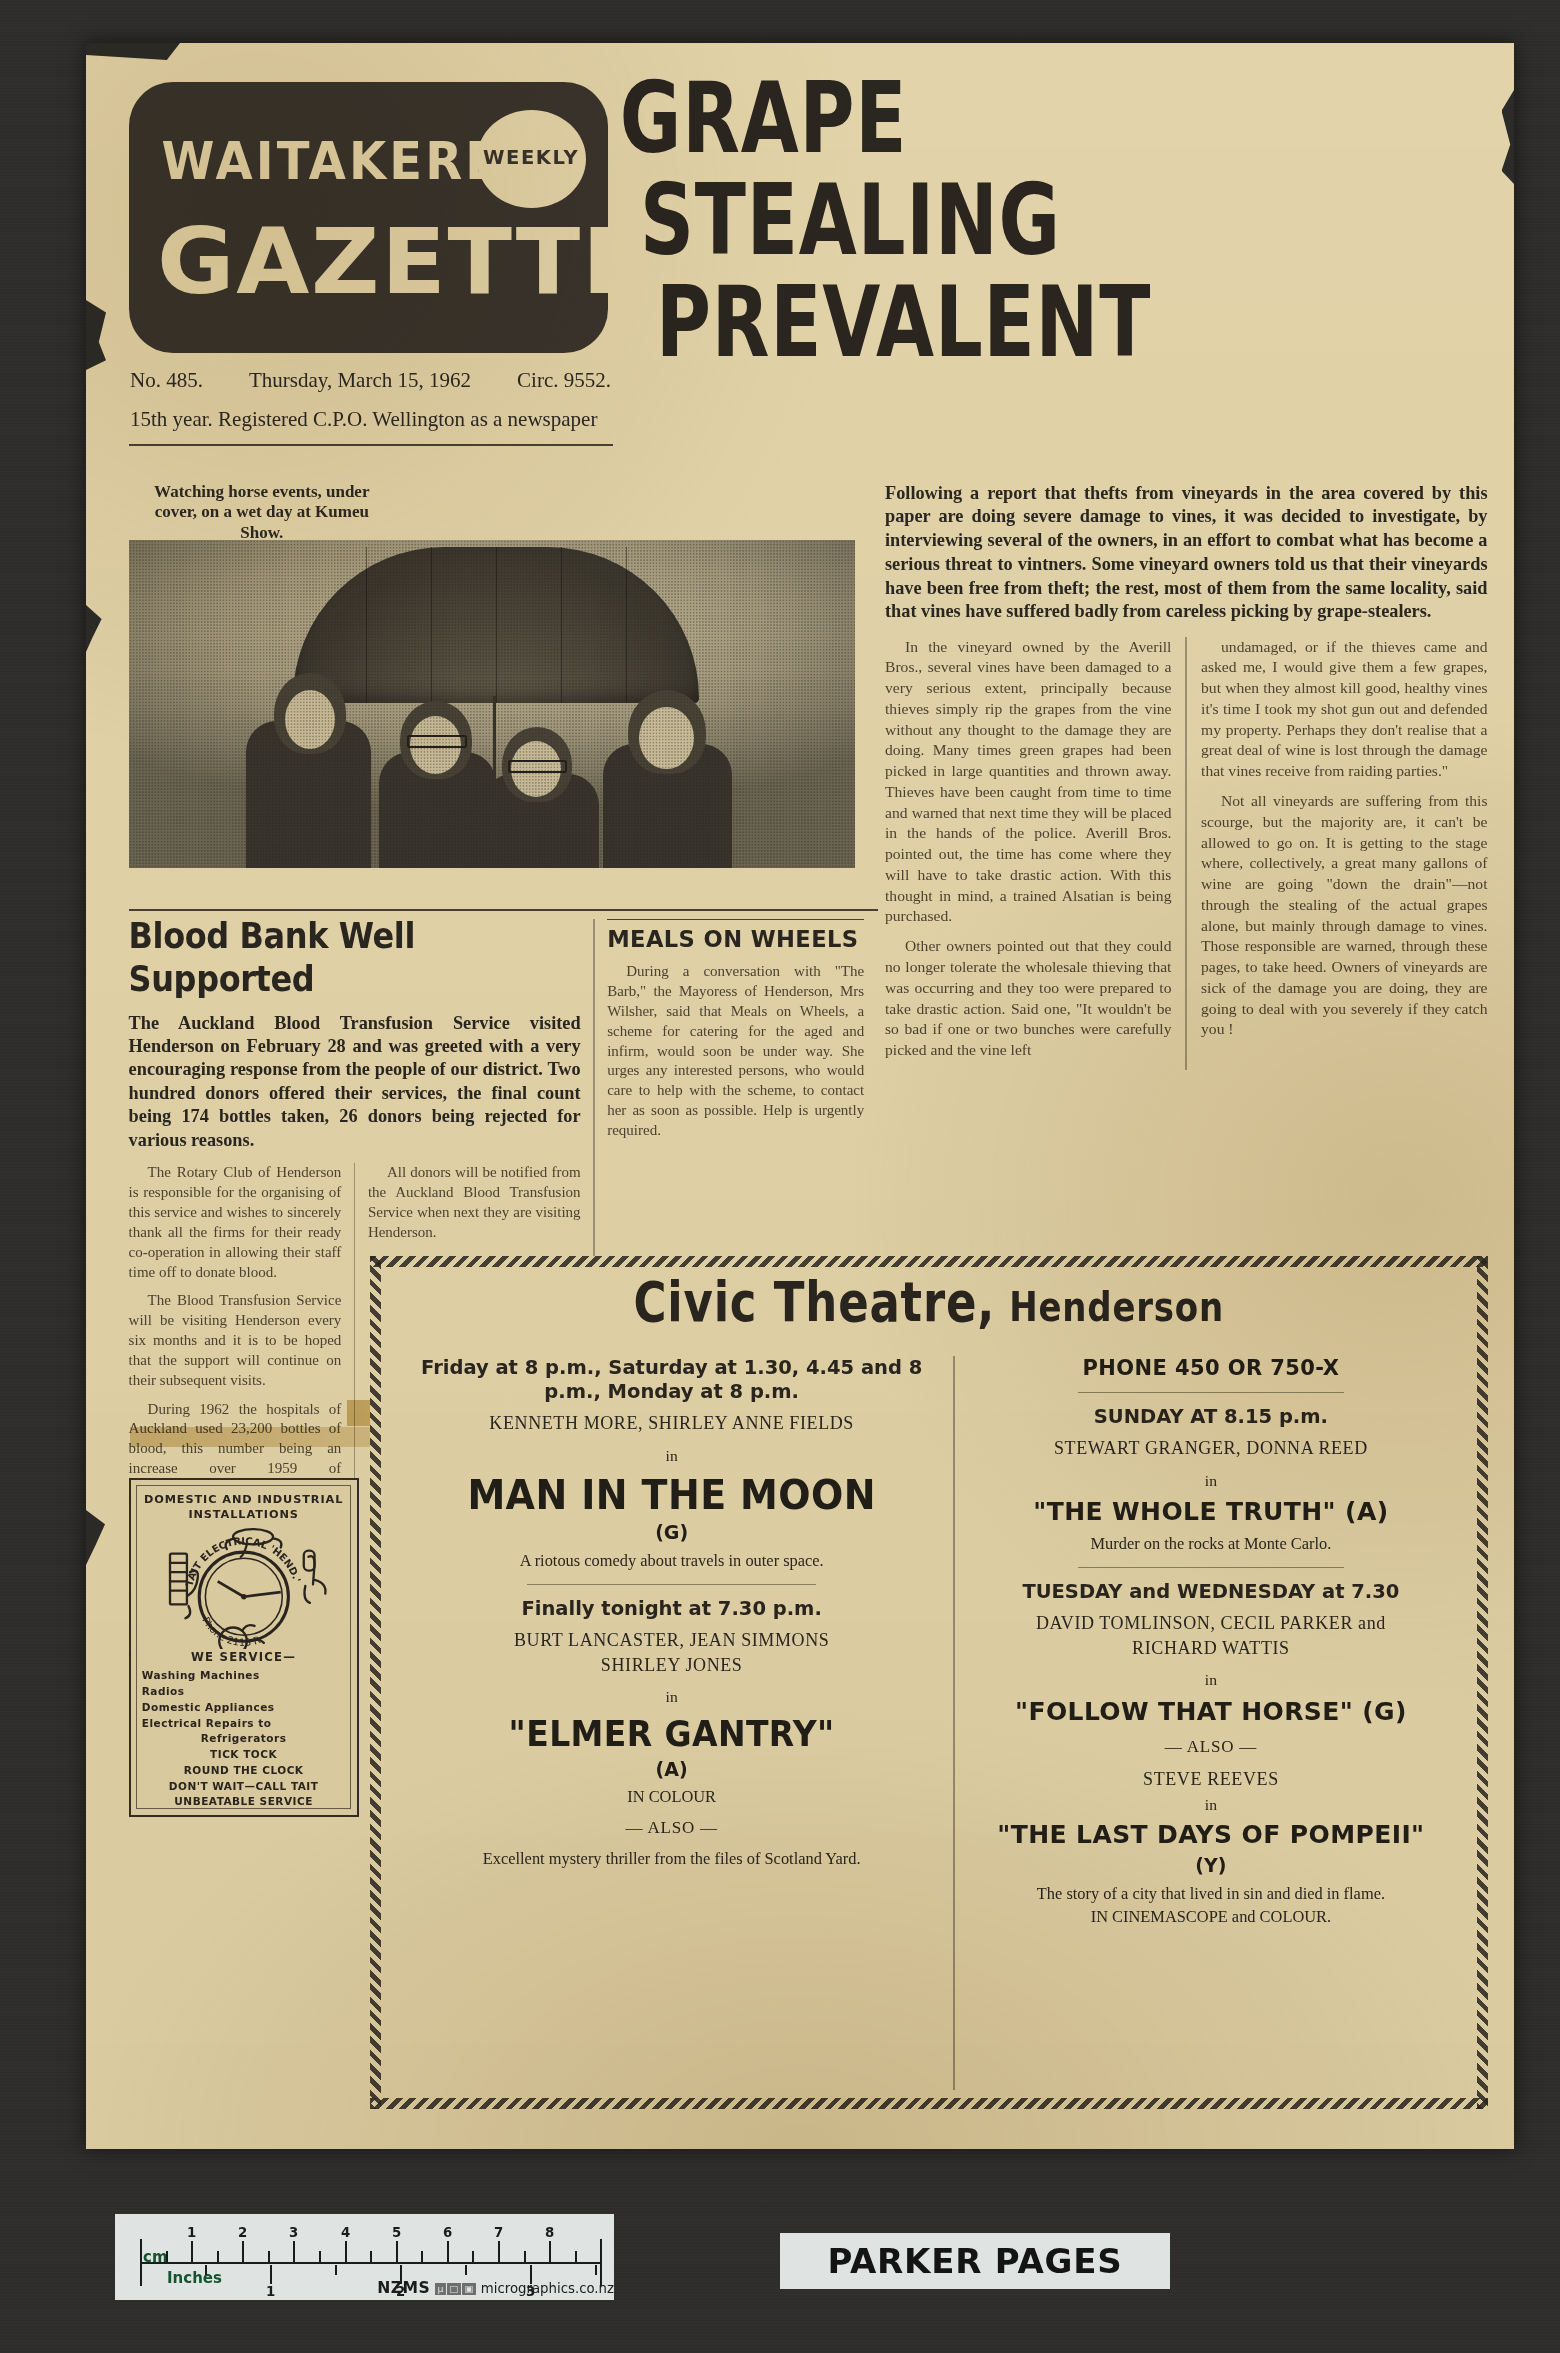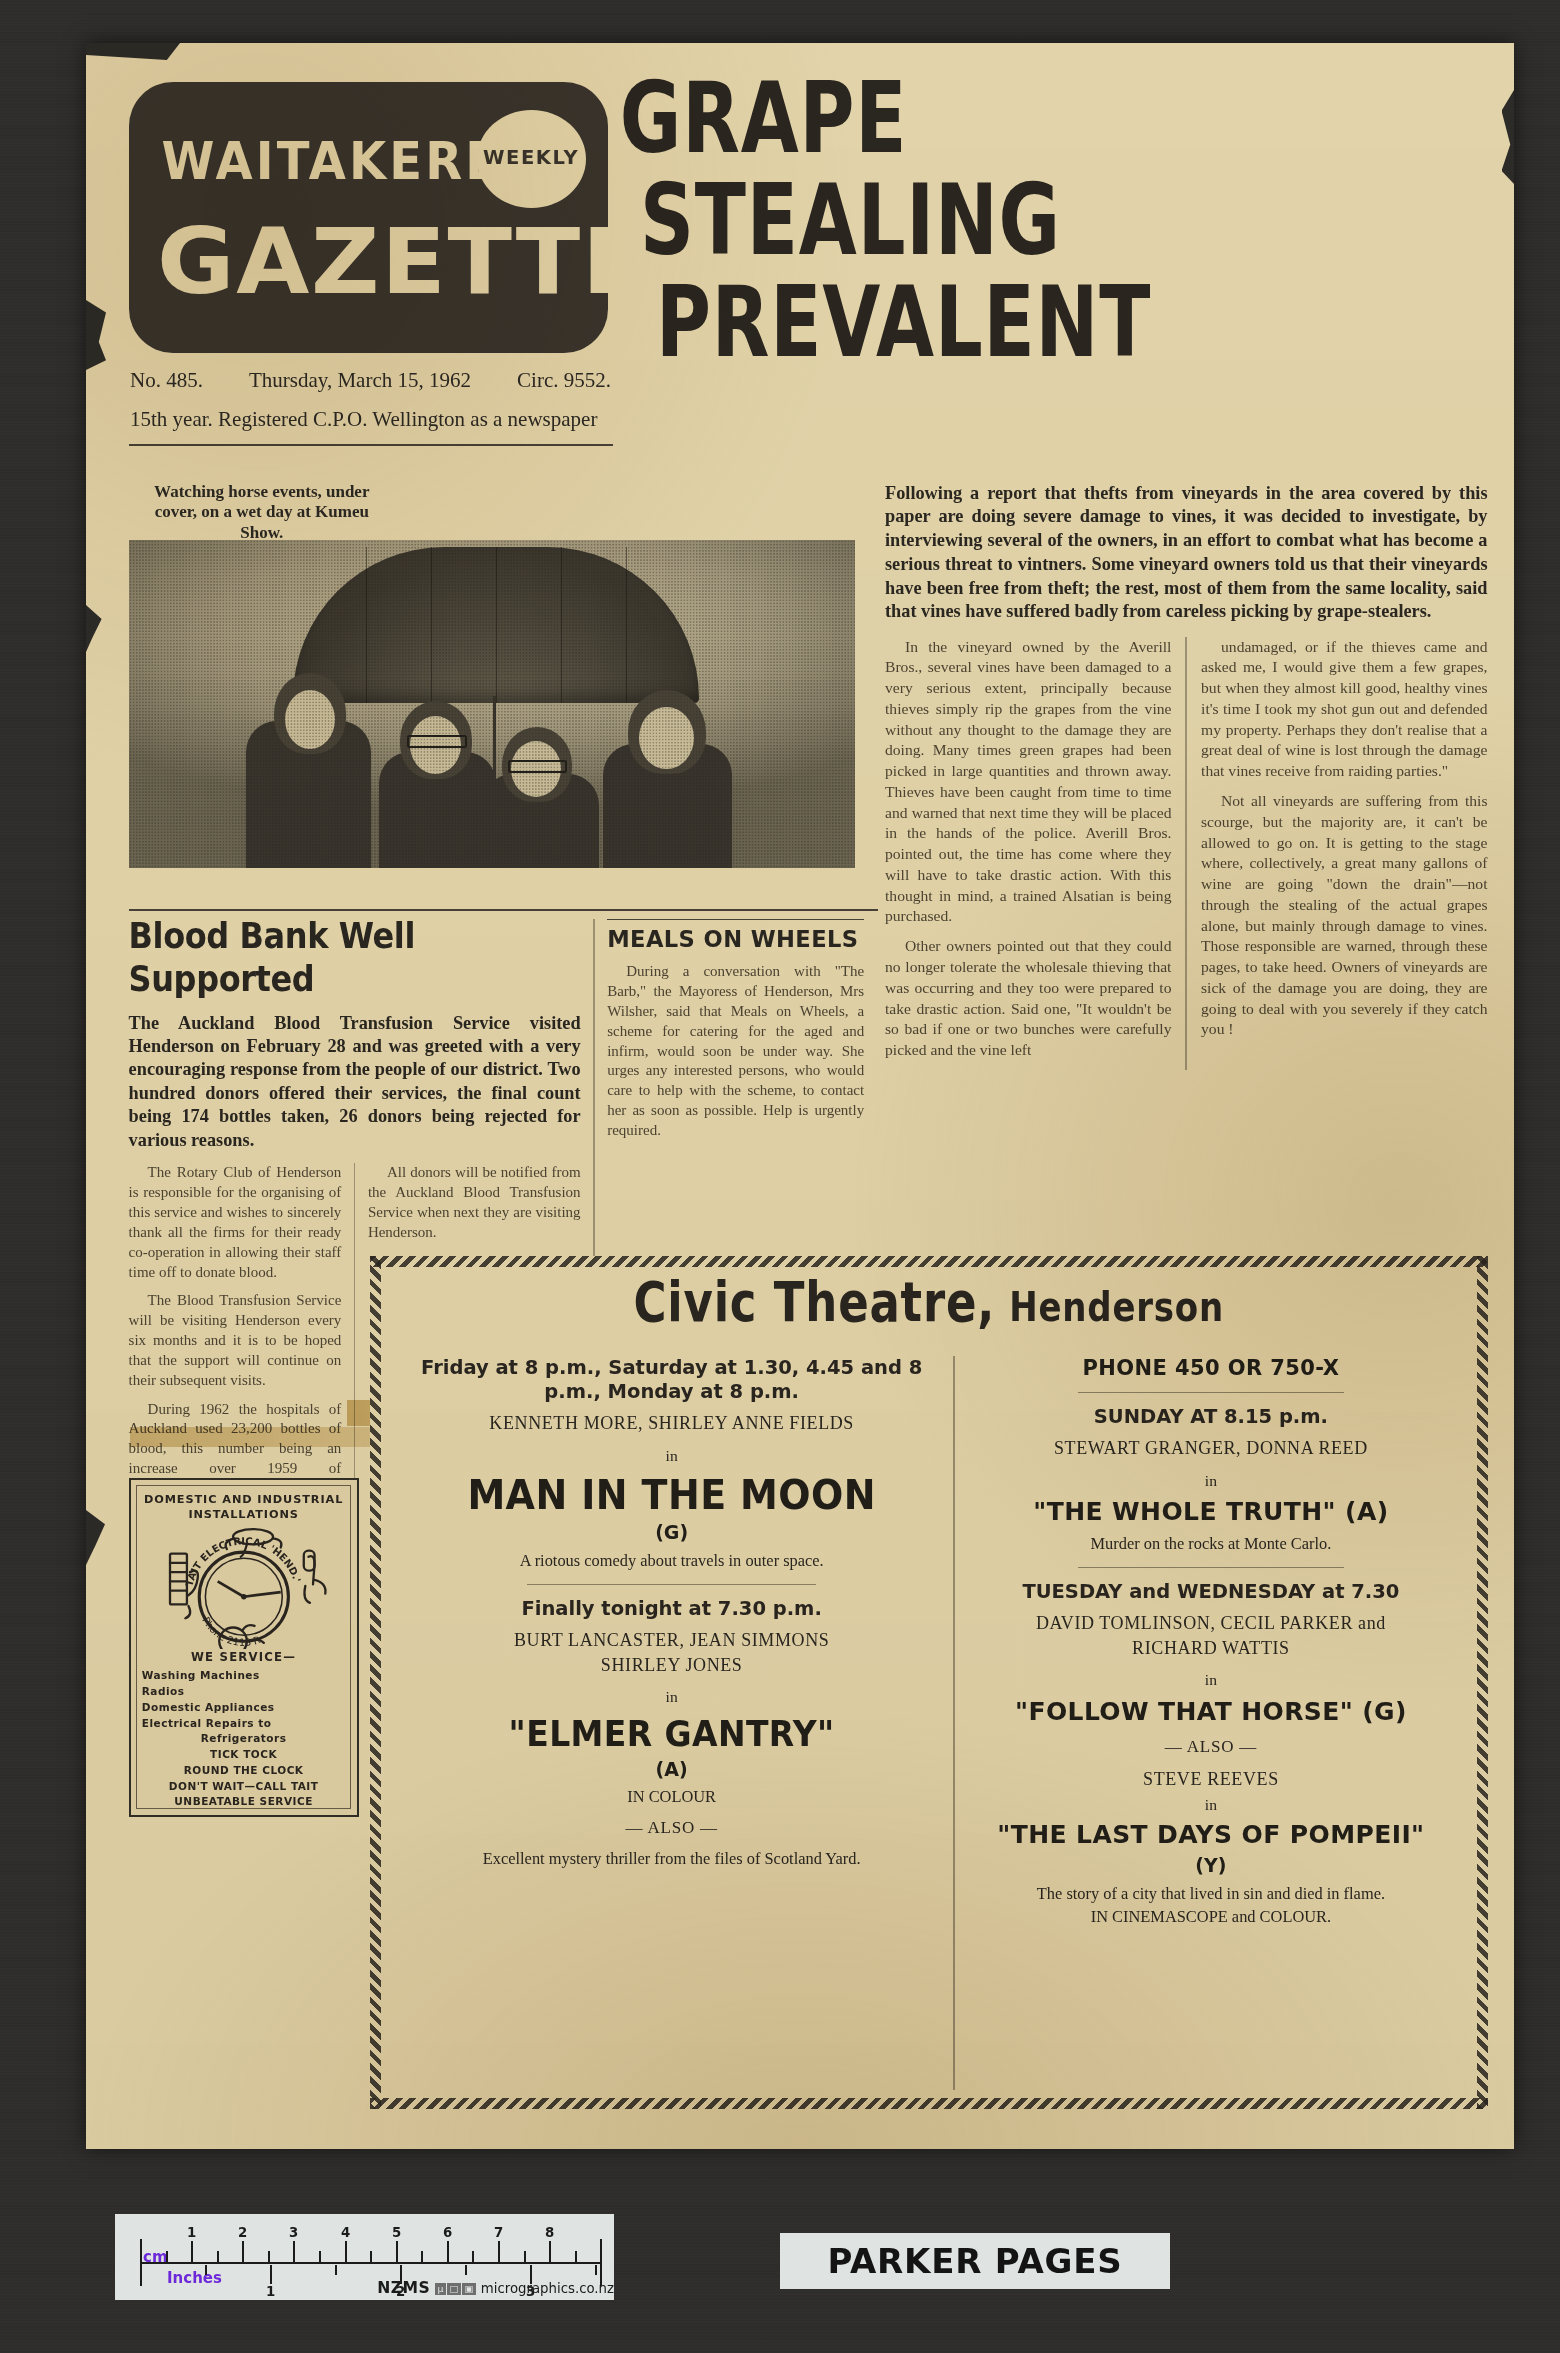--- a/index.html
+++ b/index.html
@@ -211,21 +211,21 @@
   #ruler{
     position:absolute;left:115px;top:2214px;width:499px;height:86px;
     background:#dfe4e2;
   }
   #ruler .rbody{position:absolute;inset:0;}
   .baseline{position:absolute;left:25px;right:14px;top:48px;height:2.3px;background:#1b1b1b;}
   .tick{position:absolute;width:2.3px;background:#1b1b1b;}
   .rlabel{position:absolute;font-family:"DejaVu Sans", sans-serif;font-weight:700;
     font-size:13.3px;color:#1b1b1b;}
   .runit{position:absolute;font-family:"DejaVu Sans", sans-serif;font-weight:700;
-    font-size:15px;color:#6d28d9;}
+    font-size:15px;color:#14532d;}
   #nzms{
     position:absolute;left:0;right:0;bottom:3.1px;text-align:right;
     font-family:"DejaVu Sans", sans-serif;font-size:13.3px;color:#1b1b1b;
   }
   #nzms b{font-size:15.6px;letter-spacing:0.4px;}
   #nzms .blk{display:inline-block;background:#6e6e6e;color:#dfe4e2;
     font-size:9.4px;padding:0.8px 2.3px;margin:0 0.8px;vertical-align:middle;}
   #damaged-label{
     position:absolute;left:780px;top:2233px;width:390px;height:56px;
     background:#dfe4e2;display:flex;align-items:center;justify-content:center;

